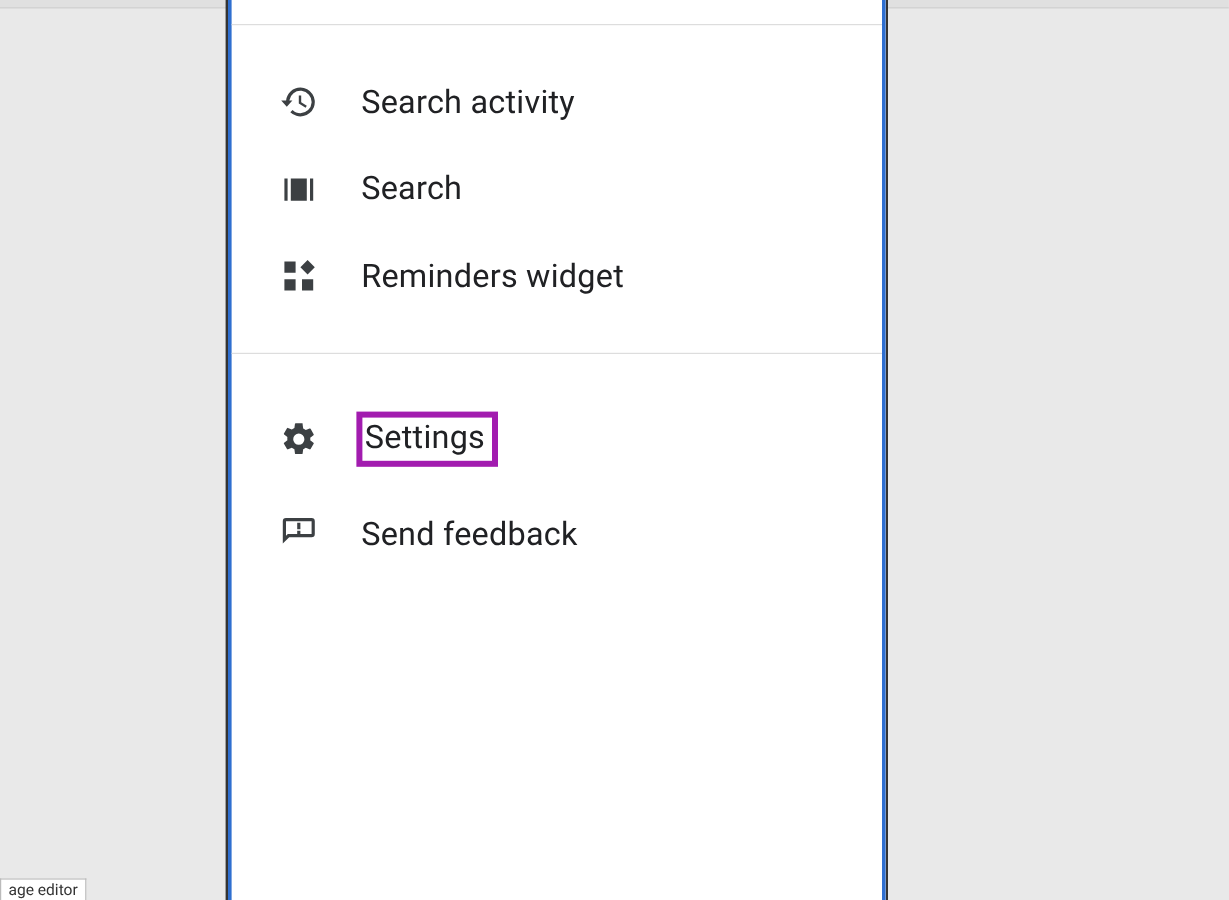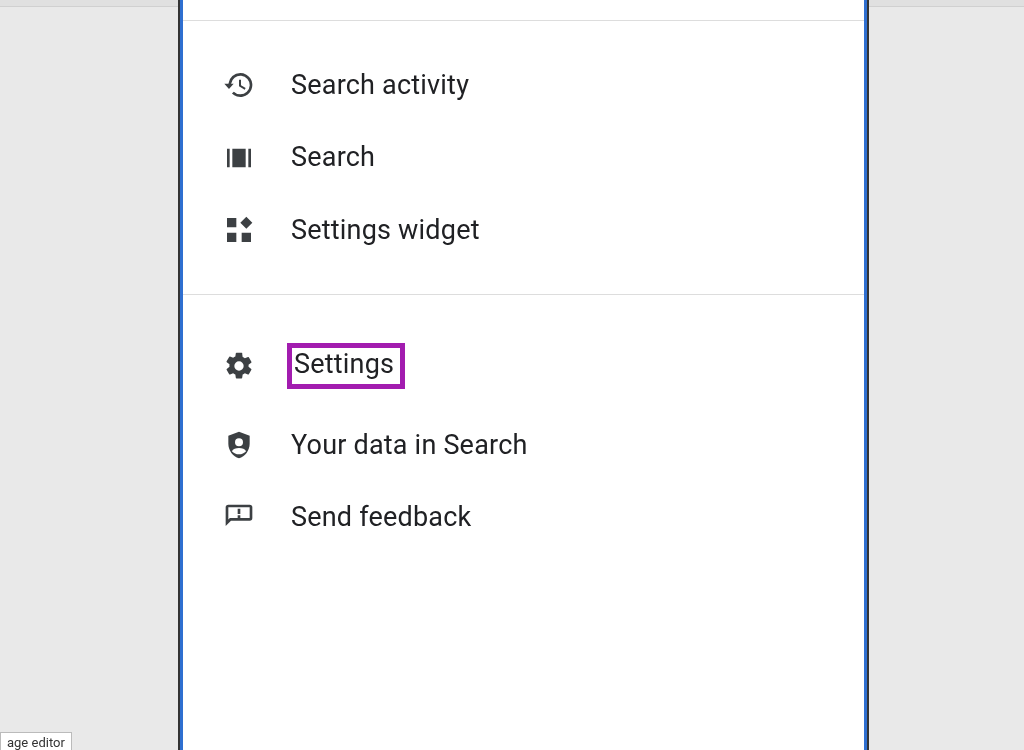--- a/index.html
+++ b/index.html
@@ -20,23 +20,23 @@
   .top-strip {
     position: absolute;
     left: 0; top: 0;
     width: 1024px; height: 6px;
     background: #e0e0e0;
     border-bottom: 1px solid #d0d0d0;
   }
   
   .panel-outer {
     position: absolute;
-    left: 178px;
+    left: 188px;
     top: 0;
-    width: 691px;
+    width: 552px;
     height: 750px;
     border-left: 2px solid #333;
     border-right: 2px solid #333;
     box-sizing: border-box;
   }
   .panel-inner {
     position: absolute;
     left: 0;
     top: 0;
     width: 100%;
@@ -135,48 +135,40 @@
             <span class="label">Search</span>
           </div>
 
 
           <div class="menu-item">
             <span class="icon-slot">
               <svg viewBox="0 0 24 24">
                   <path d="M3 3h7v7H3V3zm0 11h7v7H3v-7zm11 0h7v7h-7v-7zM17.5 2 22 6.5 17.5 11 13 6.5 17.5 2z"></path>
                 </svg>
             </span>
-            <span class="label">Settings widget</span>
+            <span class="label">Reminders widget</span>
           </div>
 
         </div>
 
         <div class="divider"></div>
 
         <div class="section">
 
           <div class="menu-item">
             <span class="icon-slot">
               <svg viewBox="0 0 24 24">
                   <path d="M19.14 12.94a7.49 7.49 0 0 0 .05-.94 7.49 7.49 0 0 0-.05-.94l2.03-1.58a.5.5 0 0 0 .12-.64l-1.92-3.32a.5.5 0 0 0-.61-.22l-2.39.96a7.03 7.03 0 0 0-1.62-.94l-.36-2.54A.5.5 0 0 0 13.9 2h-3.8a.5.5 0 0 0-.49.42l-.36 2.54c-.58.24-1.12.56-1.62.94l-2.39-.96a.5.5 0 0 0-.61.22L2.71 8.48a.5.5 0 0 0 .12.64l2.03 1.58c-.03.31-.05.63-.05.94s.02.63.05.94l-2.03 1.58a.5.5 0 0 0-.12.64l1.92 3.32c.14.24.43.34.68.22l2.32-.93c.5.38 1.04.7 1.62.94l.36 2.54c.04.24.25.42.49.42h3.8c.24 0 .45-.18.49-.42l.36-2.54c.58-.24 1.12-.56 1.62-.94l2.32.93c.25.12.54.02.68-.22l1.92-3.32a.5.5 0 0 0-.12-.64l-2.03-1.58zM12 15.5A3.5 3.5 0 1 1 12 8.5a3.5 3.5 0 0 1 0 7z"></path>
                 </svg>
             </span>
             <span class="label">
               <span class="highlight-box">Settings</span>
             </span>
           </div>
 
-          <div class="menu-item">
-            <span class="icon-slot">
-              <svg viewBox="0 0 24 24">
-                  <path d="M12 2 4 5v6c0 5 3.4 9.7 8 11 4.6-1.3 8-6 8-11V5l-8-3zm0 5a3 3 0 0 1 3 3 3 3 0 0 1-3 3 3 3 0 0 1-3-3 3 3 0 0 1 3-3zm0 12c-2.1 0-4-.9-5.3-2.4.7-1.5 3-2.3 5.3-2.3s4.6.8 5.3 2.3C16 18.1 14.1 19 12 19z"></path>
-                </svg>
-            </span>
-            <span class="label">Your data in Search</span>
-          </div>
 
           <div class="menu-item">
             <span class="icon-slot">
               <svg viewBox="0 0 24 24">
                   <path d="M20 2H4a2 2 0 0 0-2 2v14l4-4h14a2 2 0 0 0 2-2V4a2 2 0 0 0-2-2zM4 4h16v8H5.17L4 13.17V4zm7 1h2v4h-2V5zm0 5h2v2h-2v-2z"></path>
                 </svg>
             </span>
             <span class="label">Send feedback</span>
           </div>
 

